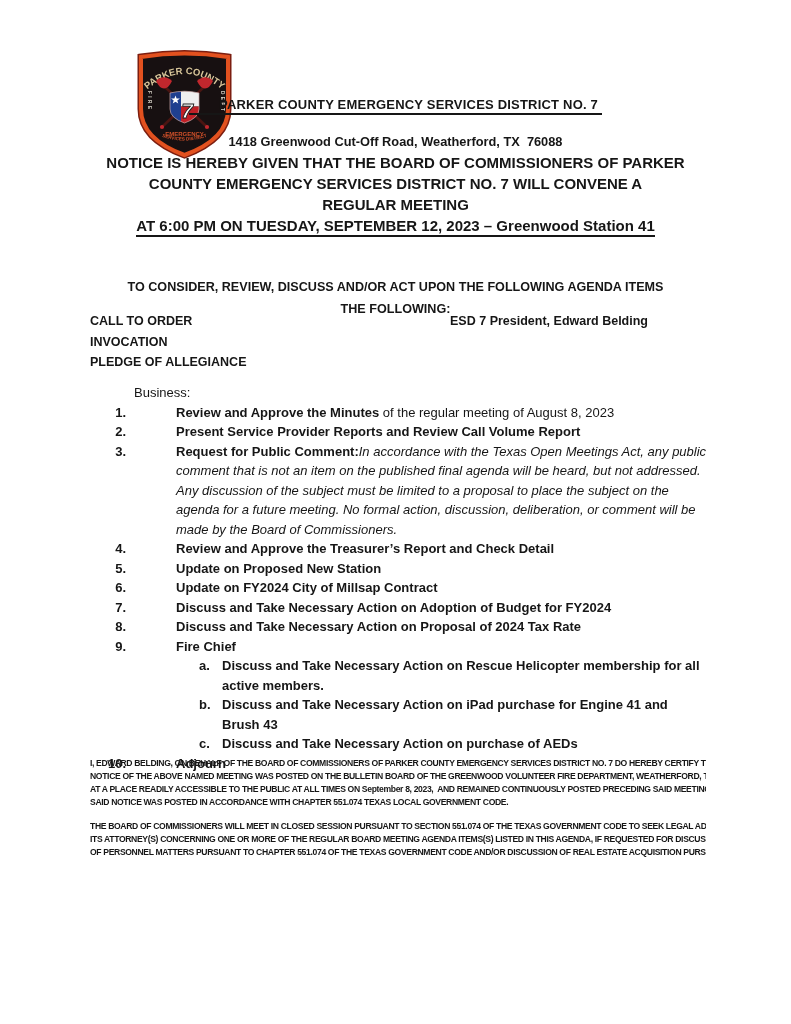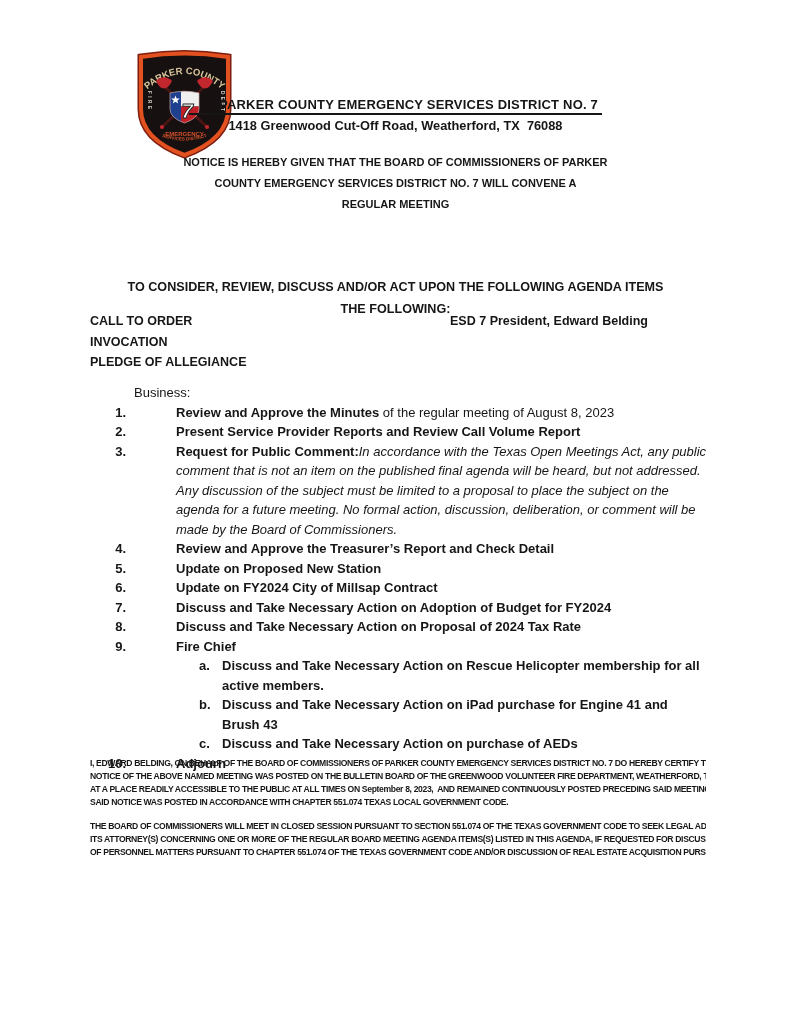--- a/index.html
+++ b/index.html
@@ -8,24 +8,24 @@
     font-family:"Liberation Sans",sans-serif;color:#161616;overflow:hidden;
   }
   
   .badge{position:absolute;left:133px;top:47px;width:103px;height:113px;}
   
   .header-text{position:absolute;left:0;right:0;top:95px;text-align:center;}
   .doc-title{
     display:inline-block;font-size:13px;font-weight:bold;letter-spacing:.2px;
     border-bottom:2.5px solid #161616;padding:0 4px 1px 30px;white-space:nowrap;
   }
-  .doc-address{font-size:12.8px;font-weight:bold;margin-top:3px;white-space:nowrap;}
+  .doc-address{font-size:12.8px;font-weight:bold;margin-top:19px;white-space:nowrap;}
   
   .notice{position:absolute;left:0;right:0;top:152px;text-align:center;
-    font-size:11px;font-weight:bold;line-height:21px;}
+    font-size:15px;font-weight:bold;line-height:21px;}
   .notice .u{display:inline-block;border-bottom:2.5px solid #161616;line-height:18px;}
   .consider{position:absolute;left:0;right:0;top:256px;text-align:center;
     font-size:12.6px;font-weight:bold;line-height:21.5px;margin-top:21px;}
   
   .prelim{position:absolute;left:90px;right:88px;top:311px;
     font-size:12.5px;font-weight:bold;line-height:20.5px;}
   .prelim-row{display:flex;justify-content:space-between;gap:19px;}
   .prelim-right{padding-right:55px;}
   
   .business{position:absolute;left:90px;width:618px;top:383px;
@@ -97,20 +97,21 @@
 
   <div class="header-text">
     <div><span class="doc-title">PARKER COUNTY EMERGENCY SERVICES DISTRICT NO. 7</span></div>
     <div class="doc-address">1418 Greenwood Cut-Off Road, Weatherford, TX&nbsp; 76088</div>
   </div>
 
   <div class="notice">
     <div>NOTICE IS HEREBY GIVEN THAT THE BOARD OF COMMISSIONERS OF PARKER</div>
     <div>COUNTY EMERGENCY SERVICES DISTRICT NO. 7 WILL CONVENE A</div>
     <div>REGULAR MEETING</div>
+    <div><span class="u">AT 6:00 PM ON TUESDAY, SEPTEMBER 12, 2023 – Greenwood Station 41</span></div>
   </div>
 
   <div class="consider">
     <div>TO CONSIDER, REVIEW, DISCUSS AND/OR ACT UPON THE FOLLOWING AGENDA ITEMS</div>
     <div>THE FOLLOWING:</div>
   </div>
 
   <div class="prelim">
     <div class="prelim-row">
       <span>CALL TO ORDER</span>

